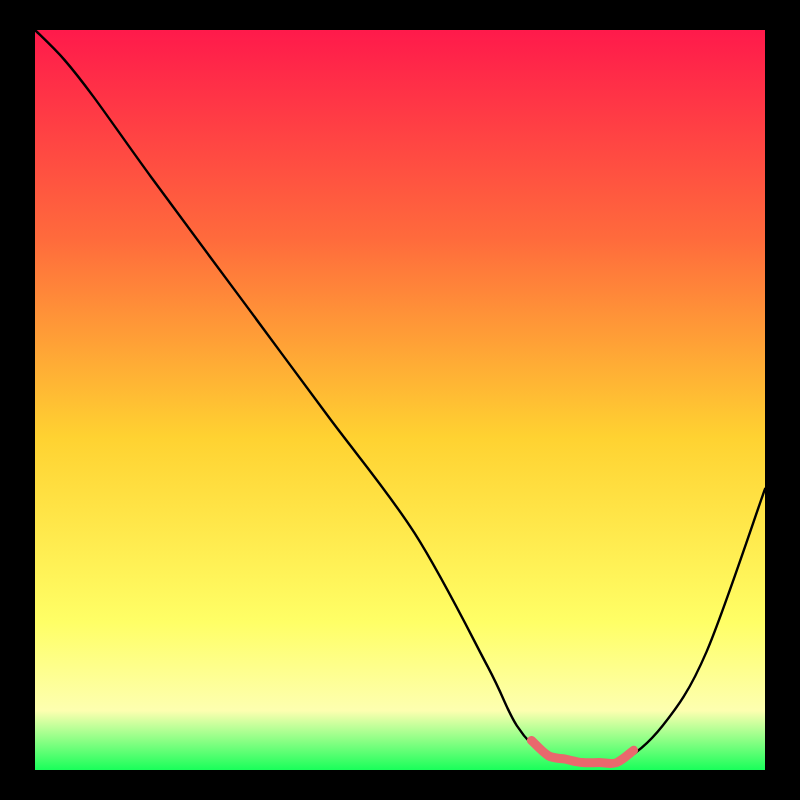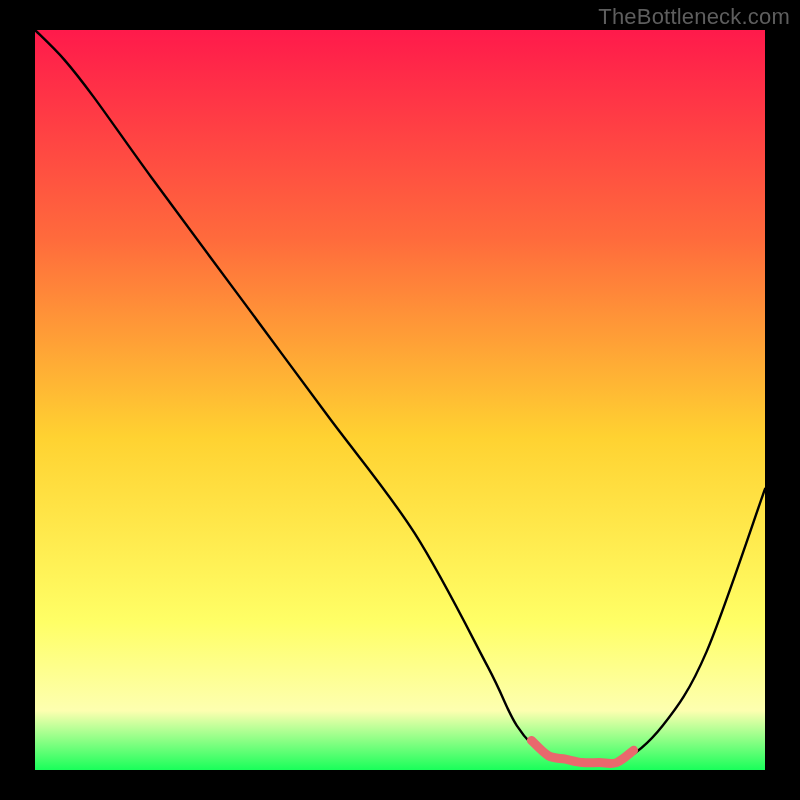--- a/index.html
+++ b/index.html
@@ -37,21 +37,20 @@
     display: block;
     width: 100%;
     height: 100%;
   }
 </style>
 </head>
 <body>
 
 <div class="frame">
 
-  <div class="watermark">TheBottleneck.com</div>
 
   <div class="plot-area">
     <svg viewBox="0 0 730 740" preserveAspectRatio="none">
       <defs>
         <linearGradient id="bg-grad" x1="0" y1="0" x2="0" y2="1">
           <stop offset="0%" stop-color="#ff1a4b"></stop>
           <stop offset="28%" stop-color="#ff6a3c"></stop>
           <stop offset="55%" stop-color="#ffd231"></stop>
           <stop offset="80%" stop-color="#ffff66"></stop>
           <stop offset="92%" stop-color="#fdffb0"></stop>

